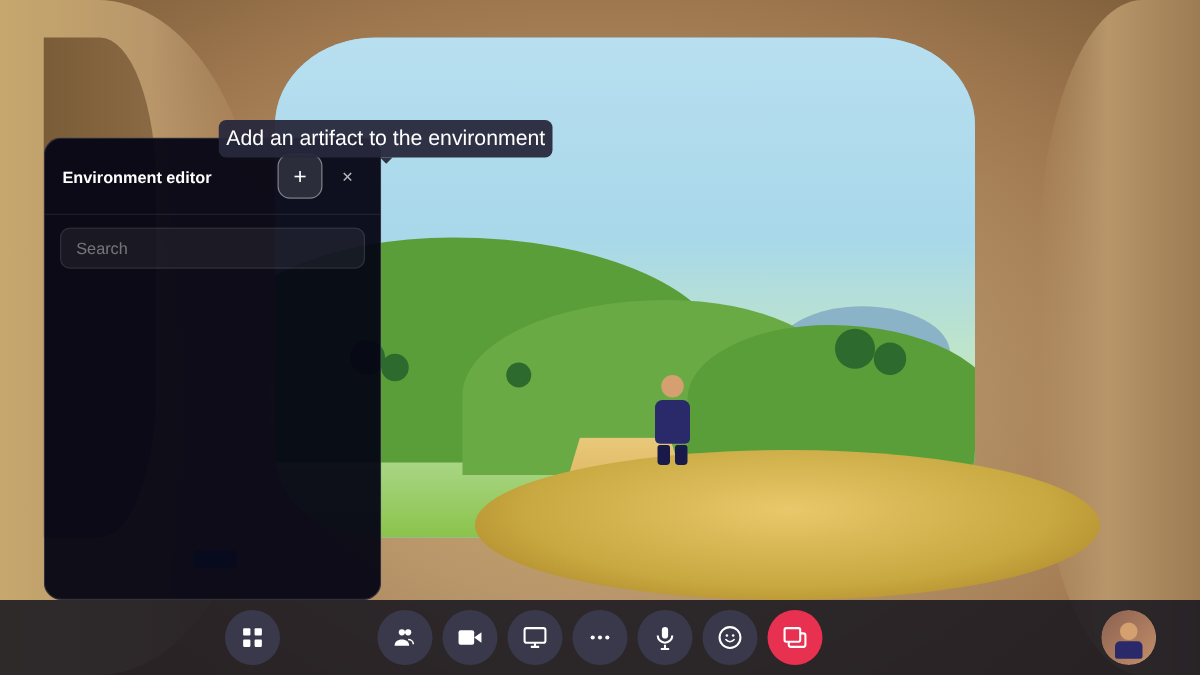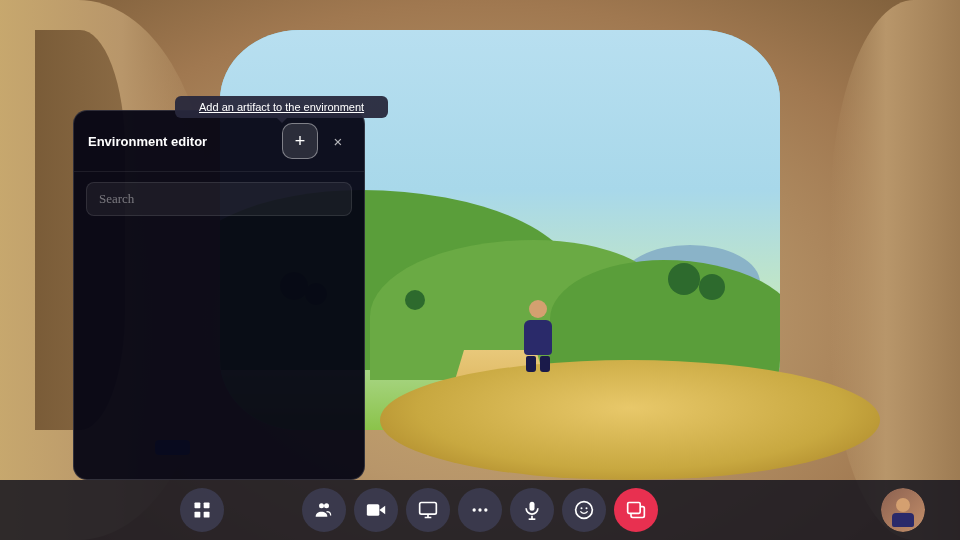--- a/index.html
+++ b/index.html
@@ -242,30 +242,29 @@
       display: flex;
       gap: 8px;
       align-items: center;
     }
 
     
     #env-panel {
       position: absolute;
       top: 110px;
       left: 35px;
-      width: 292px;
+      width: 270px;
       height: 370px;
       background: rgba(5, 5, 20, 0.95);
       border-radius: 14px;
       border: 1px solid rgba(255,255,255,0.15);
       display: flex;
       flex-direction: column;
       overflow: hidden;
       z-index: 100;
-      margin-left: 38px;
     }
 
     .panel-header {
       display: flex;
       align-items: center;
       justify-content: space-between;
       padding: 12px 14px;
       border-bottom: 1px solid rgba(255,255,255,0.08);
     }
 
@@ -315,21 +314,20 @@
 
     .search-input {
       width: 100%;
       background: rgba(255,255,255,0.06);
       border: 1px solid rgba(255,255,255,0.1);
       border-radius: 8px;
       color: rgba(255,255,255,0.5);
       padding: 8px 12px;
       font-size: 13px;
       outline: none;
-      font-family: Liberation Serif, serif;
     }
 
     .search-input::placeholder { color: rgba(255,255,255,0.4); }
 
     .panel-body {
       flex: 1;
       display: flex;
       align-items: center;
       justify-content: center;
     }
@@ -340,27 +338,26 @@
       text-align: center;
     }
 
     
     .tooltip {
       position: absolute;
       top: 96px;
       left: 175px;
       background: rgba(40, 40, 60, 0.95);
       color: #fff;
-      font-size: 11px;
-      padding: 5px 24px;
+      font-size: 17px;
+      padding: 5px 6px;
       border-radius: 6px;
       white-space: nowrap;
       z-index: 200;
       pointer-events: none;
-      text-decoration: underline;
     }
 
     .tooltip::after {
       content: '';
       position: absolute;
       bottom: -5px;
       left: 50%;
       transform: translateX(-50%);
       border: 5px solid transparent;
       border-top-color: rgba(40, 40, 60, 0.95);

